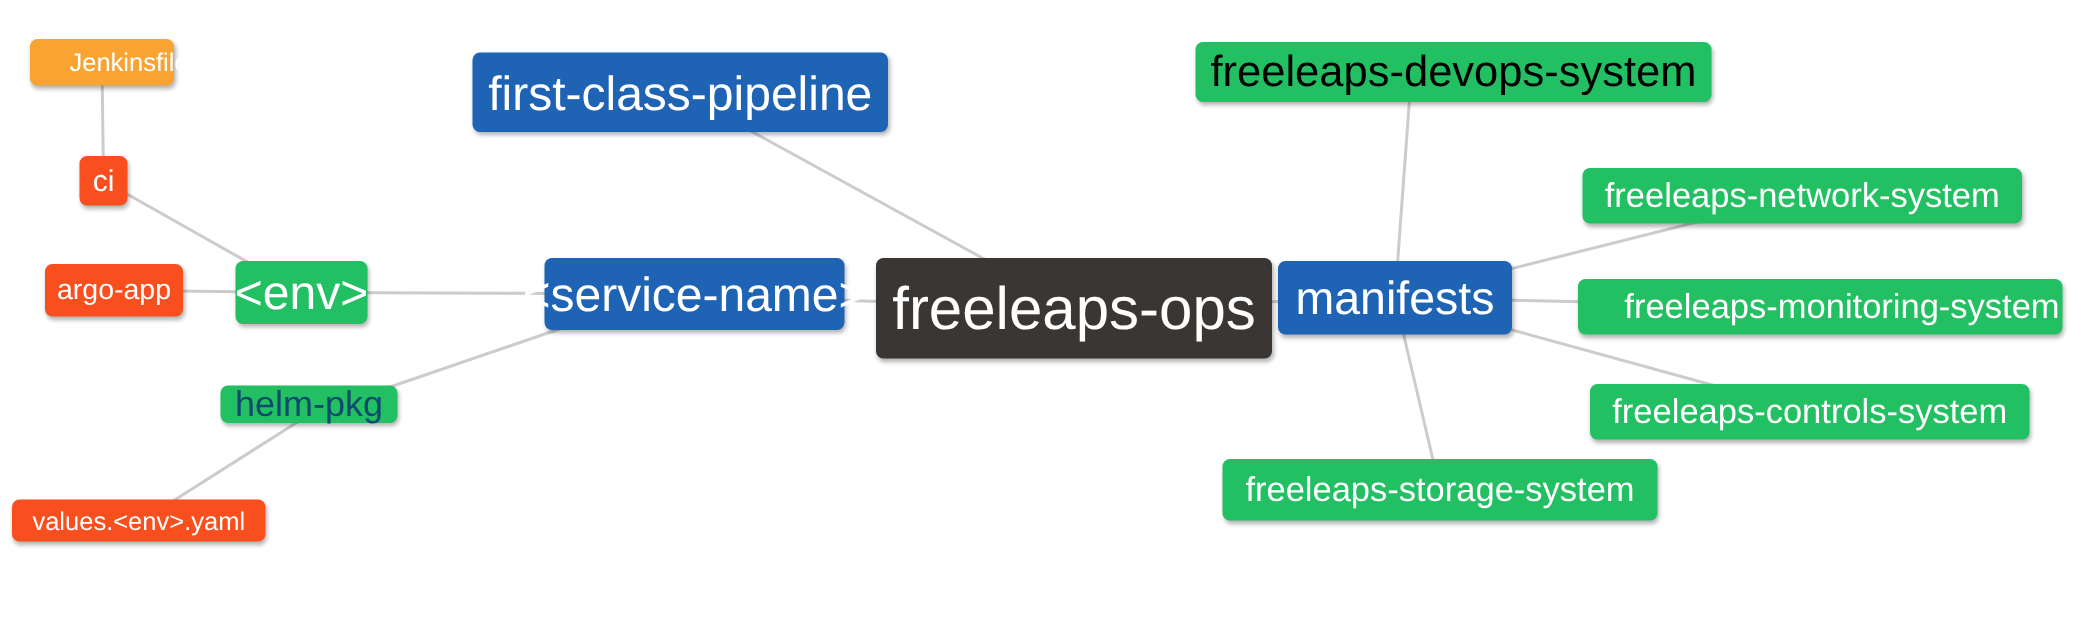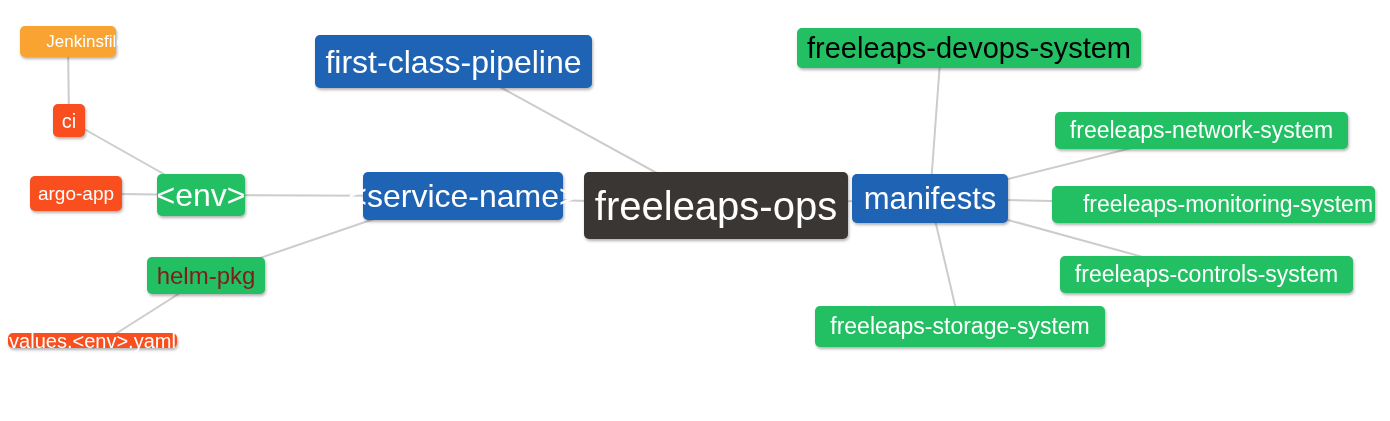--- a/index.html
+++ b/index.html
@@ -50,22 +50,22 @@
       <line x1="1201.5" y1="130.5" x2="930" y2="198.5" stroke="#cccccc" stroke-width="2"></line>
       <line x1="1213.5" y1="204.5" x2="930" y2="198.5" stroke="#cccccc" stroke-width="2"></line>
       <line x1="1206.5" y1="274.5" x2="930" y2="198.5" stroke="#cccccc" stroke-width="2"></line>
       <line x1="960" y1="326.5" x2="930" y2="198.5" stroke="#cccccc" stroke-width="2"></line>
     </svg>
   <div id="nodes">
       <div class="node" style="left: 20px; top: 26px; width: 96px; height: 31px; font-size: 17px; background: rgb(249, 164, 50); color: rgb(255, 255, 255); padding-left: 36px;">Jenkinsfile</div>
       <div class="node" style="left: 53px; top: 104px; width: 32px; height: 33px; font-size: 20px; background: rgb(249, 78, 29); color: rgb(255, 255, 255);">ci</div>
       <div class="node" style="left: 30px; top: 176px; width: 92px; height: 35px; font-size: 19px; background: rgb(249, 78, 29); color: rgb(255, 255, 255);">argo-app</div>
       <div class="node" style="left: 157px; top: 174px; width: 88px; height: 42px; font-size: 32px; background: rgb(34, 192, 98); color: rgb(255, 255, 255);">&lt;env&gt;</div>
-      <div class="node" style="left: 147px; top: 257px; width: 118px; height: 37px; font-size: 24px; background: rgb(34, 192, 98); color: #7f1d1d;">helm-pkg</div>
-      <div class="node" style="left: 8px; top: 333px; width: 169px; height: 15px; font-size: 20px; background: rgb(249, 78, 29); color: rgb(255, 255, 255);">values.&lt;env&gt;.yaml</div>
+      <div class="node" style="left: 147px; top: 257px; width: 118px; height: 25px; font-size: 24px; background: rgb(34, 192, 98); color: #0c4a6e;">helm-pkg</div>
+      <div class="node" style="left: 8px; top: 333px; width: 169px; height: 28px; font-size: 17px; background: rgb(249, 78, 29); color: rgb(255, 255, 255);">values.&lt;env&gt;.yaml</div>
       <div class="node" style="left: 315px; top: 35px; width: 277px; height: 53px; font-size: 32px; background: rgb(31, 99, 181); color: rgb(255, 255, 255);">first-class-pipeline</div>
       <div class="node" style="left: 315px; top: 172px; width: 200px; height: 48px; font-size: 32px; background: rgb(31, 99, 181); color: rgb(255, 255, 255); margin-left: 48px;">&lt;service-name&gt;</div>
       <div class="node" style="left: 584px; top: 172px; width: 264px; height: 67px; font-size: 40px; background: rgb(58, 54, 51); color: rgb(255, 255, 255);">freeleaps-ops</div>
       <div class="node" style="left: 852px; top: 174px; width: 156px; height: 49px; font-size: 31px; background: rgb(31, 99, 181); color: rgb(255, 255, 255);">manifests</div>
       <div class="node" style="left: 797px; top: 28px; width: 344px; height: 40px; font-size: 29px; background: rgb(34, 192, 98); color: #000000;">freeleaps-devops-system</div>
       <div class="node" style="left: 1055px; top: 112px; width: 293px; height: 37px; font-size: 23px; background: rgb(34, 192, 98); color: rgb(255, 255, 255);">freeleaps-network-system</div>
       <div class="node" style="left: 1052px; top: 186px; width: 323px; height: 37px; font-size: 23px; background: rgb(34, 192, 98); color: rgb(255, 255, 255); padding-left: 29px;">freeleaps-monitoring-system</div>
       <div class="node" style="left: 1060px; top: 256px; width: 293px; height: 37px; font-size: 23px; background: rgb(34, 192, 98); color: rgb(255, 255, 255);">freeleaps-controls-system</div>
       <div class="node" style="left: 815px; top: 306px; width: 290px; height: 41px; font-size: 23px; background: rgb(34, 192, 98); color: rgb(255, 255, 255);">freeleaps-storage-system</div>
     </div>

